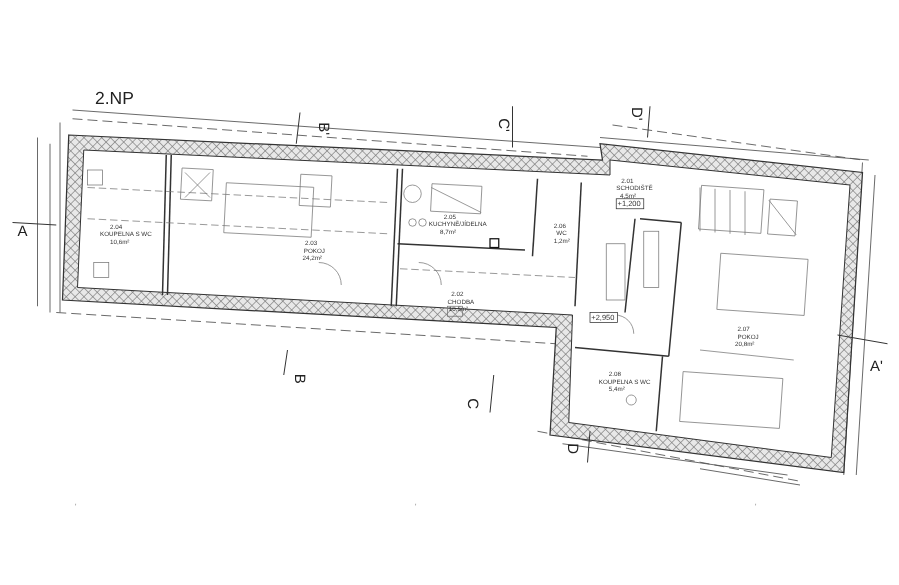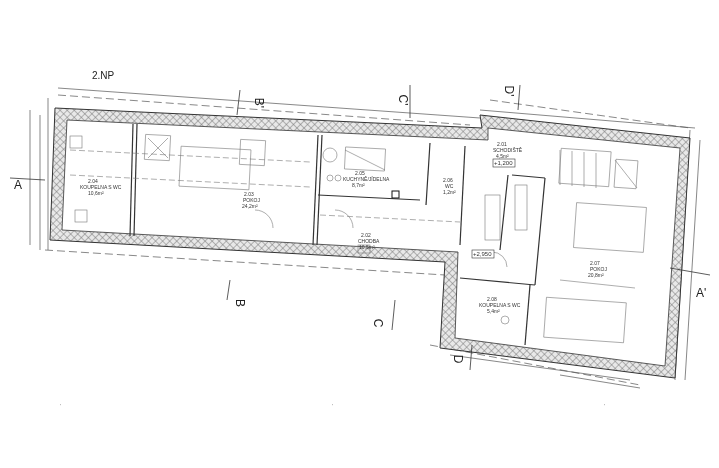--- a/index.html
+++ b/index.html
@@ -1,17 +1,17 @@
 <!DOCTYPE html>
 <html><head>
   <meta charset="utf-8">
   <style>
     html, body { margin: 0; padding: 0; background: #ffffff; }
     body { width: 719px; height: 468px; position: relative; overflow: hidden; font-family: "Liberation Sans", sans-serif; color: #222; }
-    .floor-title { position: absolute; left: 92px; top: 70px; font-size: 10px; font-weight: normal; color: #222; }
+    .floor-title { position: absolute; left: 76px; top: 70px; font-size: 14px; font-weight: normal; color: #222; }
     .plan { position: absolute; left: 0; top: 0; width: 719px; height: 468px; }
     svg text { font-family: "Liberation Sans", sans-serif; fill: #333; }
     .sec-label { position: absolute; font-size: 12px; color: #222; }
     .page-mark { position: absolute; top: 403px; font-size: 6px; color: #888; }
   </style>
 </head>
 <body>
 
 <div class="plan">
   <svg width="719" height="468" viewBox="0 0 719 468" xmlns="http://www.w3.org/2000/svg">

